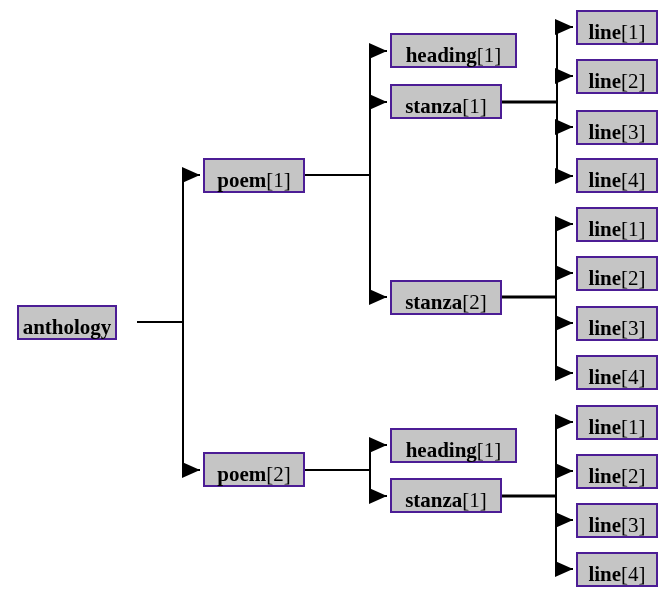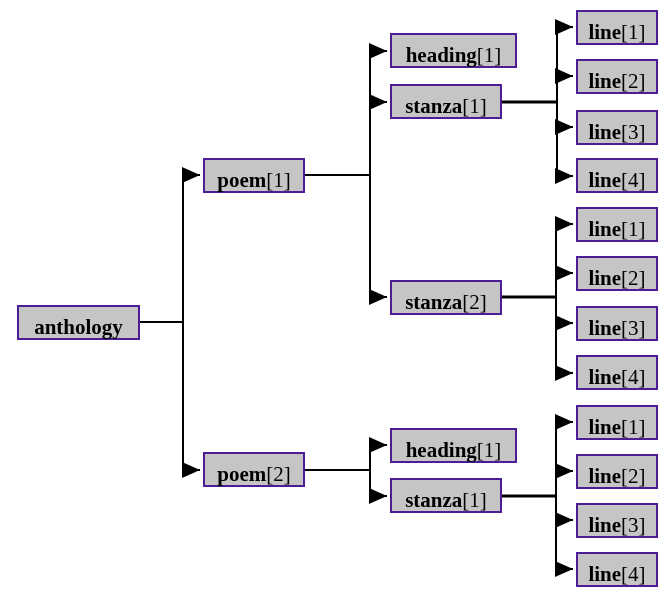--- a/index.html
+++ b/index.html
@@ -93,21 +93,21 @@
     <g stroke="#000000" fill="none">
       <path d="M502,496 H556" stroke-width="3"></path>
       <path d="M556,422 V569" stroke-width="2"></path>
       <path d="M556,422 H573" stroke-width="2" marker-end="url(#arrow)"></path>
       <path d="M556,471 H573" stroke-width="2" marker-end="url(#arrow)"></path>
       <path d="M556,520 H573" stroke-width="2" marker-end="url(#arrow)"></path>
       <path d="M556,569 H573" stroke-width="2" marker-end="url(#arrow)"></path>
     </g>
   </svg>
 
-  <div class="node" style="left:17px; top:305px; width:123px;">
+  <div class="node" style="left:17px; top:305px; width:100px;">
     <span class="nm">anthology</span>
       <span class="ix"></span>
   </div>
 
   <div class="node" style="left:203px; top:158px; width:102px;">
     <span class="nm">poem</span>
       <span class="ix">[1]</span>
   </div>
   <div class="node" style="left:203px; top:452px; width:102px;">
     <span class="nm">poem</span>

